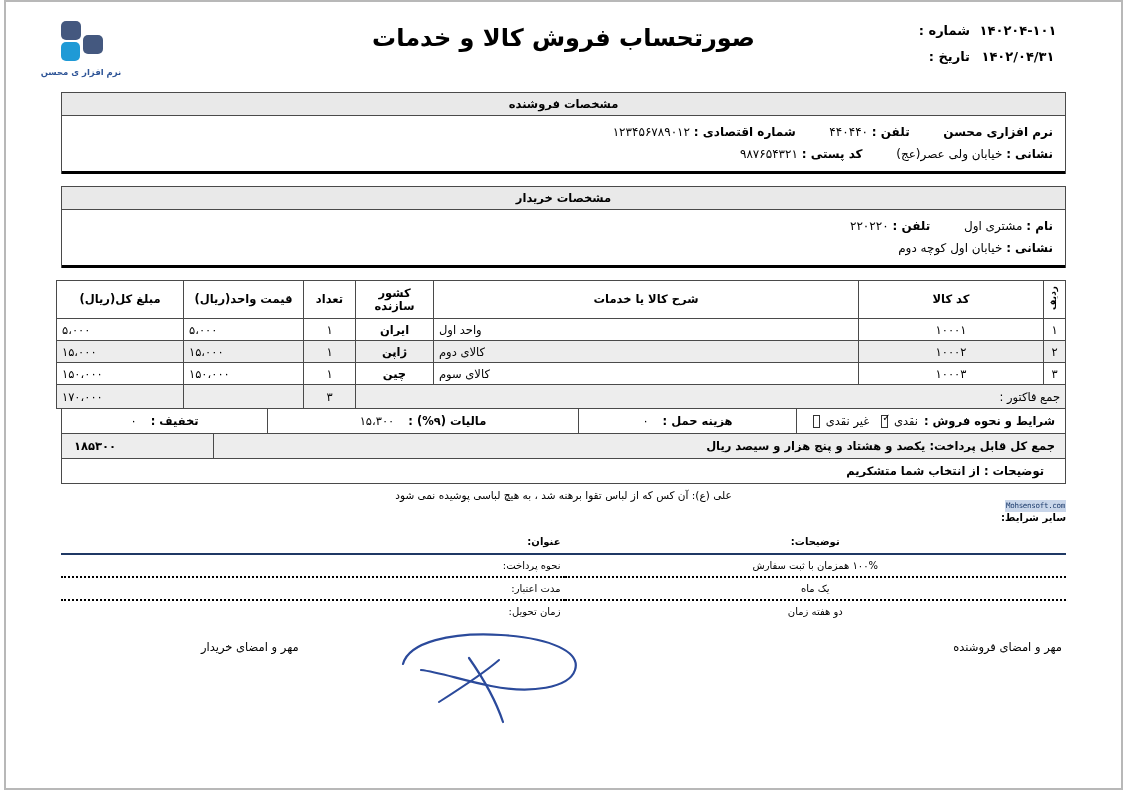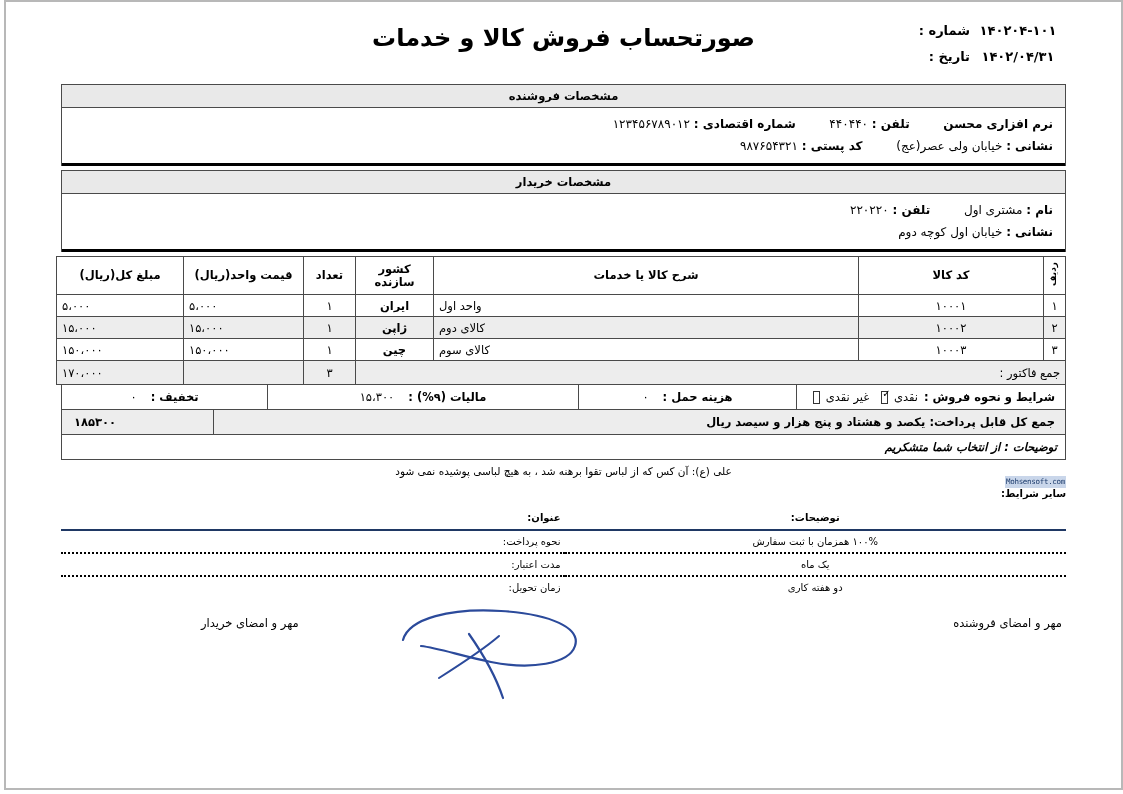--- a/index.html
+++ b/index.html
@@ -45,21 +45,21 @@
     text-align:center;
   }
   .logo svg{display:block;margin:0 auto;}
   .logo .logo-txt{
     font-size:8.5px;color:#2f5597;font-weight:bold;
     margin-top:1px;letter-spacing:.2px;
   }
 
   
   .box{
-    margin:4px 55px;
+    margin:12px 55px;
     border:1px solid #4a4a4a;
     border-bottom:none;
     box-sizing:border-box;
   }
   .band{
     background:#e9e9e9;
     border-bottom:1px solid #4a4a4a;
     text-align:center;
     font-size:11.5px;font-weight:bold;
     padding:4px 0 4px;
@@ -161,24 +161,23 @@
     font-size:11.5px;font-weight:bold;
     box-sizing:border-box;
   }
   .grand .words{flex:1;text-align:right;padding:5px 10px;}
   .grand .amt{width:127px;text-align:left;padding:5px 12px 5px 12px;border-right:1px solid #4a4a4a;}
   .descrow{
     margin:0 55px;
     border:1px solid #4a4a4a;
     border-top:none;
     font-size:11.5px;font-weight:bold;
-    padding:5px 8px;
+    padding:5px 21px;
     text-align:right;
     box-sizing:border-box;
-    font-style:italic;
   }
 
   
   .midzone{position:relative;height:26px;margin:0 55px;}
   .hadith{
     position:absolute;left:0;right:0;top:5px;
     text-align:center;font-size:10.5px;
   }
   .watermark{
     position:absolute;top:0;right:0;
@@ -229,20 +228,28 @@
         <span class="lbl">شماره :</span>
       </div>
       <div class="row">
         <span class="val">۱۴۰۲/۰۴/۳۱</span>
         <span class="lbl">تاریخ :</span>
       </div>
     </div>
 
     <div class="doc-title">صورتحساب فروش کالا و خدمات</div>
 
+    <div class="logo">
+      <svg width="56" height="46" viewBox="0 0 56 46">
+        <rect x="8" y="1" width="20" height="19" rx="5" fill="#44587f"></rect>
+        <rect x="30" y="15" width="20" height="19" rx="5" fill="#44587f"></rect>
+        <rect x="8" y="22" width="19" height="19" rx="5" fill="#1f9ad6"></rect>
+      </svg>
+      <div class="logo-txt">نرم افزار ی محسن</div>
+    </div>
   </div>
 
   <div class="box">
     <div class="band">مشخصات فروشنده</div>
     <div class="party">
       <div class="line">
         <b>نرم افزاری محسن</b>
         <span class="gap"></span>
         <b>تلفن :</b>
         <span>۴۴۰۴۴۰</span>
@@ -377,21 +384,21 @@
         </tr>
         <tr class="dotted">
           <td class="ct-left">۱۰۰% همزمان با ثبت سفارش</td>
           <td class="ct-right">نحوه پرداخت:</td>
         </tr>
         <tr class="dotted">
           <td class="ct-left">یک ماه</td>
           <td class="ct-right">مدت اعتبار:</td>
         </tr>
         <tr>
-          <td class="ct-left">دو هفته کاری</td>
+          <td class="ct-left">دو هفته زمان</td>
           <td class="ct-right">زمان تحویل:</td>
         </tr>
       </tbody>
     </table>
   </div>
 
   <div class="sigs">
     <div class="sig-r">مهر و امضای فروشنده</div>
     <div class="sig-l">مهر و امضای خریدار</div>
     <svg class="sig-draw" width="220" height="100" viewBox="0 0 220 100">

